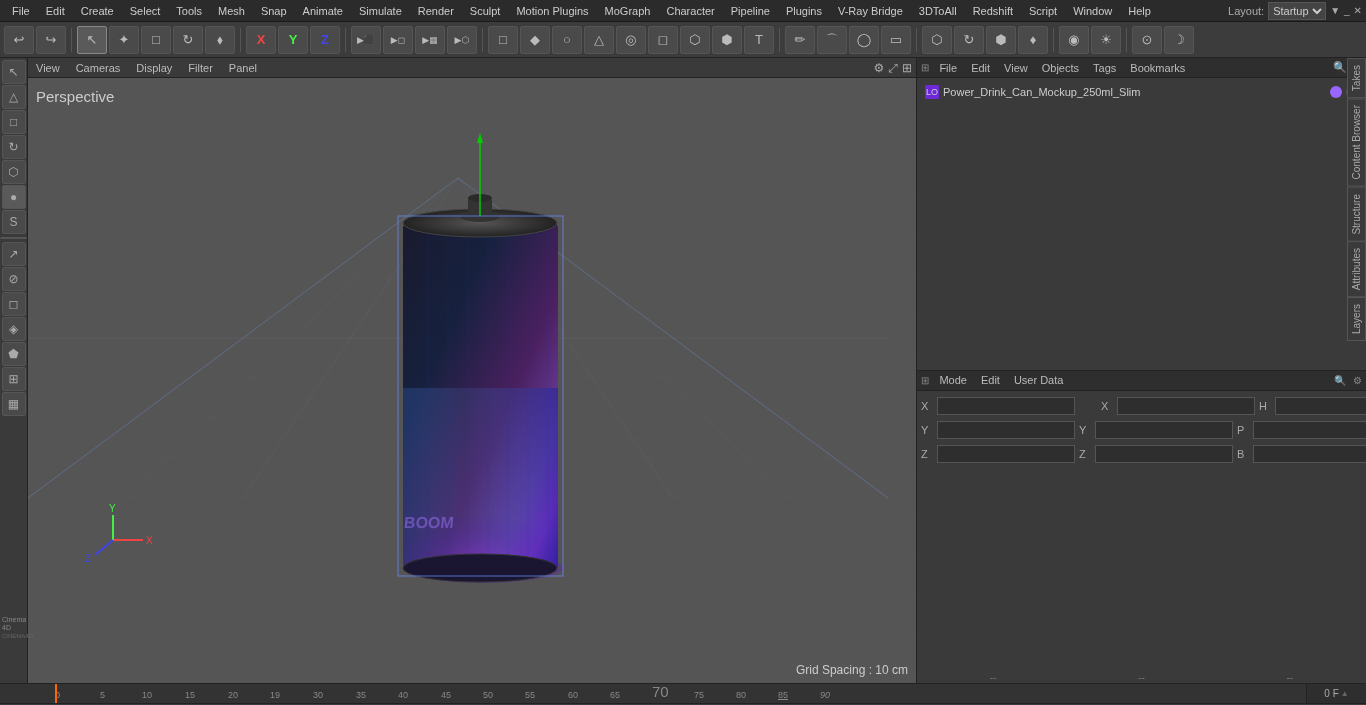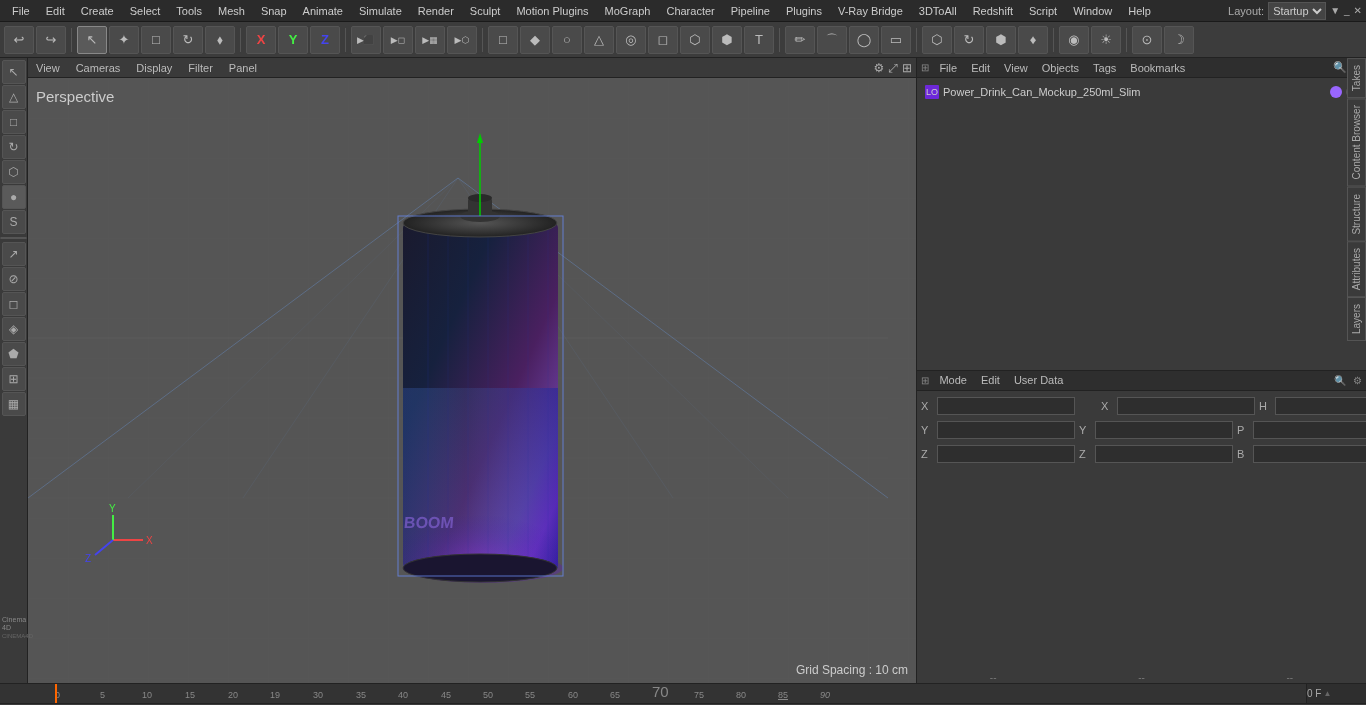--- a/index.html
+++ b/index.html
@@ -274,20 +274,21 @@
       align-items: flex-end;
       padding-bottom: 2px;
       font-size: 9px;
       color: #888;
       overflow: hidden;
     }
     #timeline-frame {
       width: 60px;
       display: flex;
       align-items: center;
+      justify-content: center;
       background: #2e2e2e;
       border-left: 1px solid #222;
       height: 100%;
       font-size: 10px;
       color: #aaa;
       gap: 2px;
     }
 
     
     #bottom-controls {

